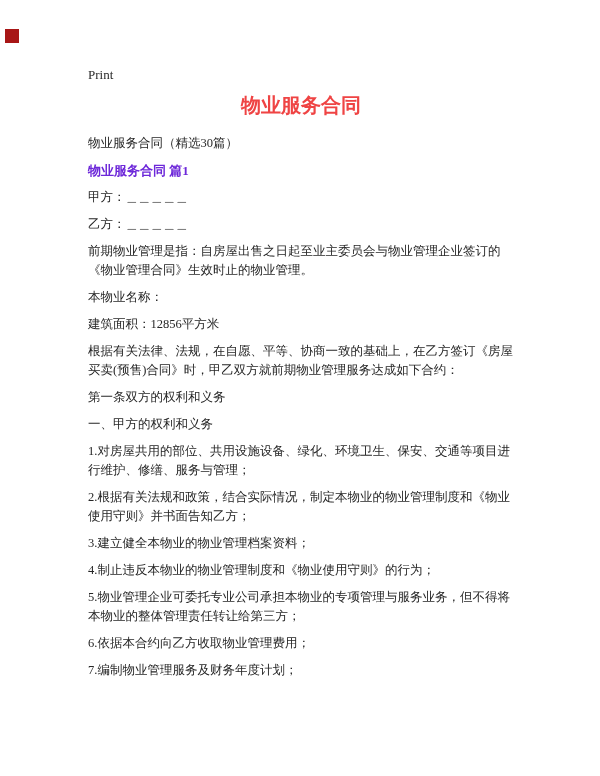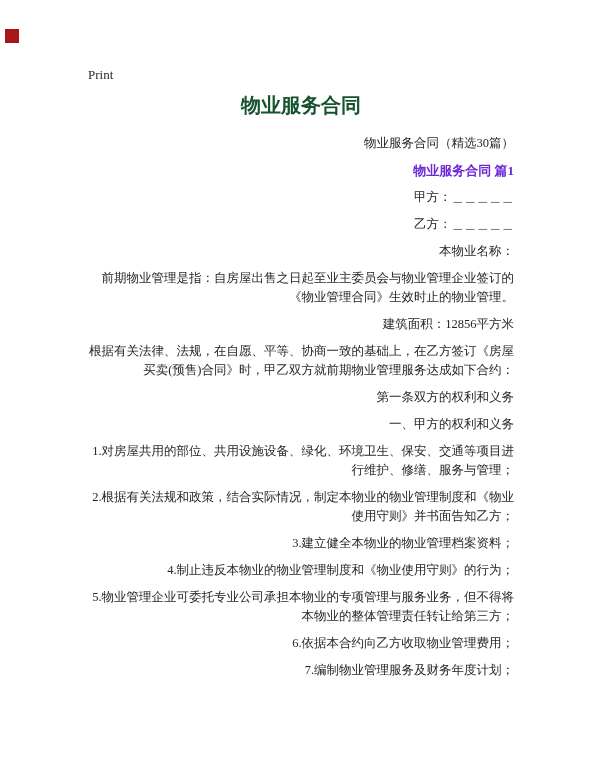--- a/index.html
+++ b/index.html
@@ -33,27 +33,27 @@
     left: 88px;
     top: 92px;
     width: 426px;
   }
   .doc-title {
     font-size: 20px;
     font-weight: bold;
     text-align: center;
     line-height: 26px;
     margin: 0 0 16px 0;
-    color: #14532d;
+    color: #ef4444;
   }
   .para {
     font-size: 12.5px;
     line-height: 19px;
     margin: 0 0 8px 0;
-    text-align: right;
+    text-align: left;
     word-break: break-all;
   }
   .para.bold {
     font-weight: bold;
     font-size: 13px;
     color: #6d28d9;
   }
 </style>
 </head>
 <body>
@@ -65,22 +65,22 @@
   <span class="print-link">Print</span>
 
   <div class="content">
     <h1 class="doc-title">物业服务合同</h1>
 
     <div>
         <p class="para">物业服务合同（精选30篇）</p>
         <p class="para bold">物业服务合同 篇1</p>
         <p class="para">甲方：＿＿＿＿＿</p>
         <p class="para">乙方：＿＿＿＿＿</p>
+        <p class="para">前期物业管理是指：自房屋出售之日起至业主委员会与物业管理企业签订的《物业管理合同》生效时止的物业管理。</p>
         <p class="para">本物业名称：</p>
-        <p class="para">前期物业管理是指：自房屋出售之日起至业主委员会与物业管理企业签订的《物业管理合同》生效时止的物业管理。</p>
         <p class="para">建筑面积：12856平方米</p>
         <p class="para">根据有关法律、法规，在自愿、平等、协商一致的基础上，在乙方签订《房屋买卖(预售)合同》时，甲乙双方就前期物业管理服务达成如下合约：</p>
         <p class="para">第一条双方的权利和义务</p>
         <p class="para">一、甲方的权利和义务</p>
         <p class="para">1.对房屋共用的部位、共用设施设备、绿化、环境卫生、保安、交通等项目进行维护、修缮、服务与管理；</p>
         <p class="para">2.根据有关法规和政策，结合实际情况，制定本物业的物业管理制度和《物业使用守则》并书面告知乙方；</p>
         <p class="para">3.建立健全本物业的物业管理档案资料；</p>
         <p class="para">4.制止违反本物业的物业管理制度和《物业使用守则》的行为；</p>
         <p class="para">5.物业管理企业可委托专业公司承担本物业的专项管理与服务业务，但不得将本物业的整体管理责任转让给第三方；</p>
         <p class="para">6.依据本合约向乙方收取物业管理费用；</p>

